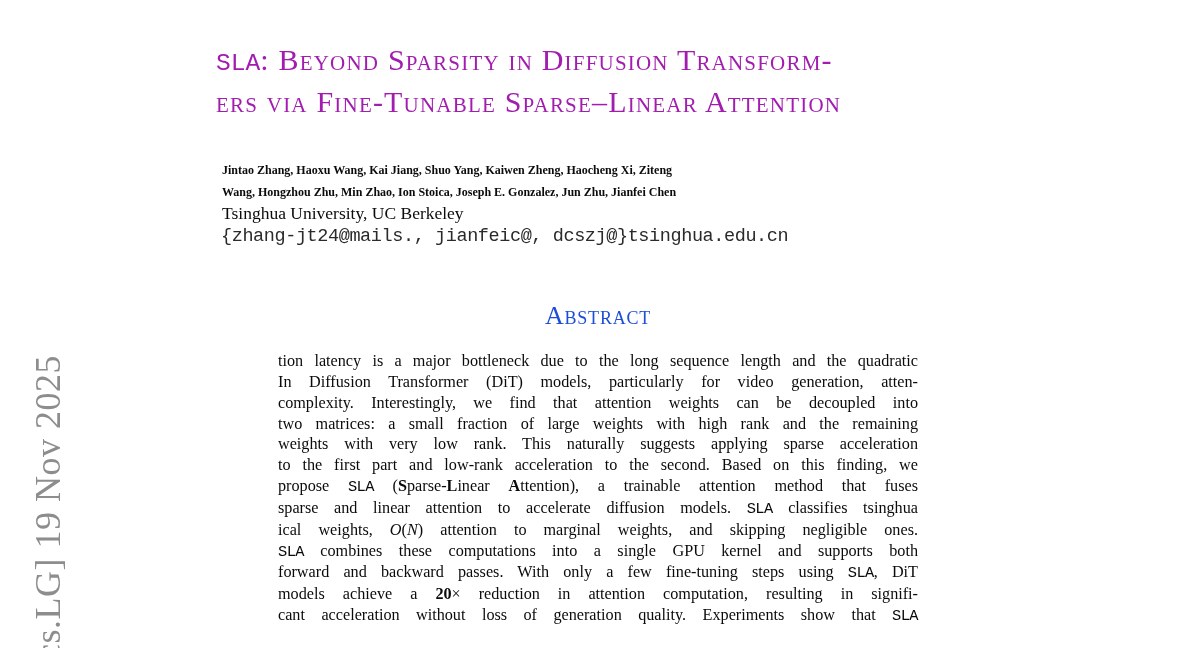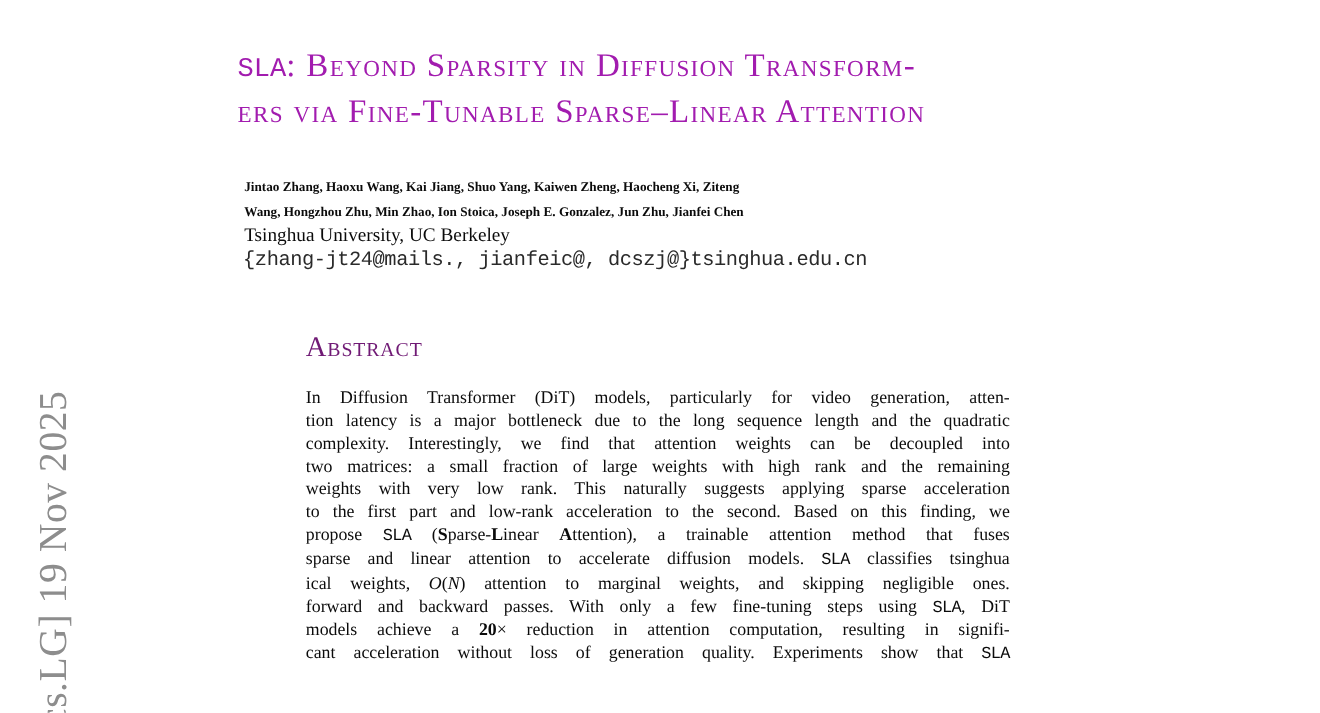--- a/index.html
+++ b/index.html
@@ -82,26 +82,26 @@
     letter-spacing: -0.4px;
     color: #2a2a2a;
   }
 
   
   .abs-heading {
     position: absolute;
     left: 278px;
     top: 301px;
     width: 640px;
-    text-align: left;
+    text-align: center;
     font-size: 26px;
     line-height: 30px;
     font-variant: small-caps;
     letter-spacing: 0.8px;
-    color: #701a75;
+    color: #1d4ed8;
   }
   .abs-body {
     position: absolute;
     left: 278px;
     top: 351px;
     width: 640px;
     font-size: 16.2px;
     line-height: 20.85px;
     color: #0b0b0b;
   }
@@ -140,27 +140,28 @@
       <div class="line">Wang, Hongzhou Zhu, Min Zhao, Ion Stoica, Joseph E. Gonzalez, Jun Zhu, Jianfei Chen</div>
     </div>
 
   <div class="affiliation">Tsinghua University, UC Berkeley</div>
 
   <div class="emails">{zhang-jt24@mails., jianfeic@, dcszj@}tsinghua.edu.cn</div>
 
   <div class="abs-heading">Abstract</div>
 
   <div class="abs-body">
+      <div class="line"><span>tion latency is a major bottleneck due to the long sequence length and the quadratic</span></div>
       <div class="line"><span>In Diffusion Transformer (DiT) models, particularly for video generation, atten-</span></div>
-      <div class="line"><span>tion latency is a major bottleneck due to the long sequence length and the quadratic</span></div>
       <div class="line"><span>complexity. Interestingly, we find that attention weights can be decoupled into</span></div>
       <div class="line"><span>two matrices: a small fraction of large weights with high rank and the remaining</span></div>
       <div class="line"><span>weights with very low rank. This naturally suggests applying sparse acceleration</span></div>
       <div class="line"><span>to the first part and low-rank acceleration to the second. Based on this finding, we</span></div>
       <div class="line"><span>propose </span><span class="r-tt">SLA</span><span> (</span><span class="r-b">S</span><span>parse-</span><span class="r-b">L</span><span>inear </span><span class="r-b">A</span><span>ttention), a trainable attention method that fuses</span></div>
       <div class="line"><span>sparse and linear attention to accelerate diffusion models. </span><span class="r-tt">SLA</span><span> classifies tsinghua</span></div>
       <div class="line"><span>ical weights, </span><span class="r-i">O</span><span>(</span><span class="r-i">N</span><span>) attention to marginal weights, and skipping negligible ones.</span></div>
+      <div class="line"><span class="r-tt">SLA</span><span> combines these computations into a single GPU kernel and supports both</span></div>
       <div class="line"><span>forward and backward passes. With only a few fine-tuning steps using </span><span class="r-tt">SLA</span><span>, DiT</span></div>
       <div class="line"><span>models achieve a </span><span class="r-b">20</span><span>× reduction in attention computation, resulting in signifi-</span></div>
       <div class="line"><span>cant acceleration without loss of generation quality. Experiments show that </span><span class="r-tt">SLA</span></div>
     </div>
 
 </div>
 
 </body></html>

